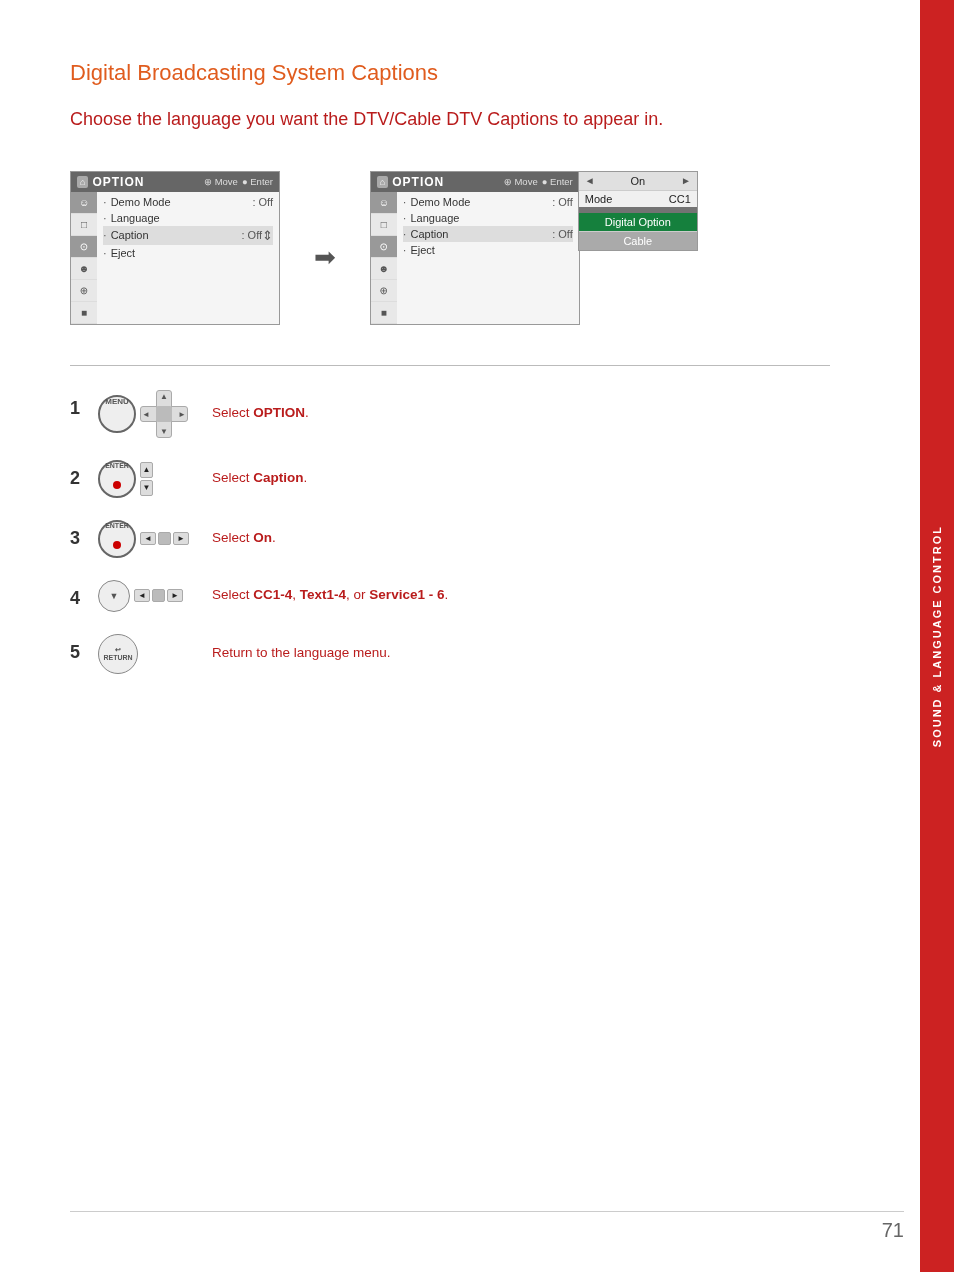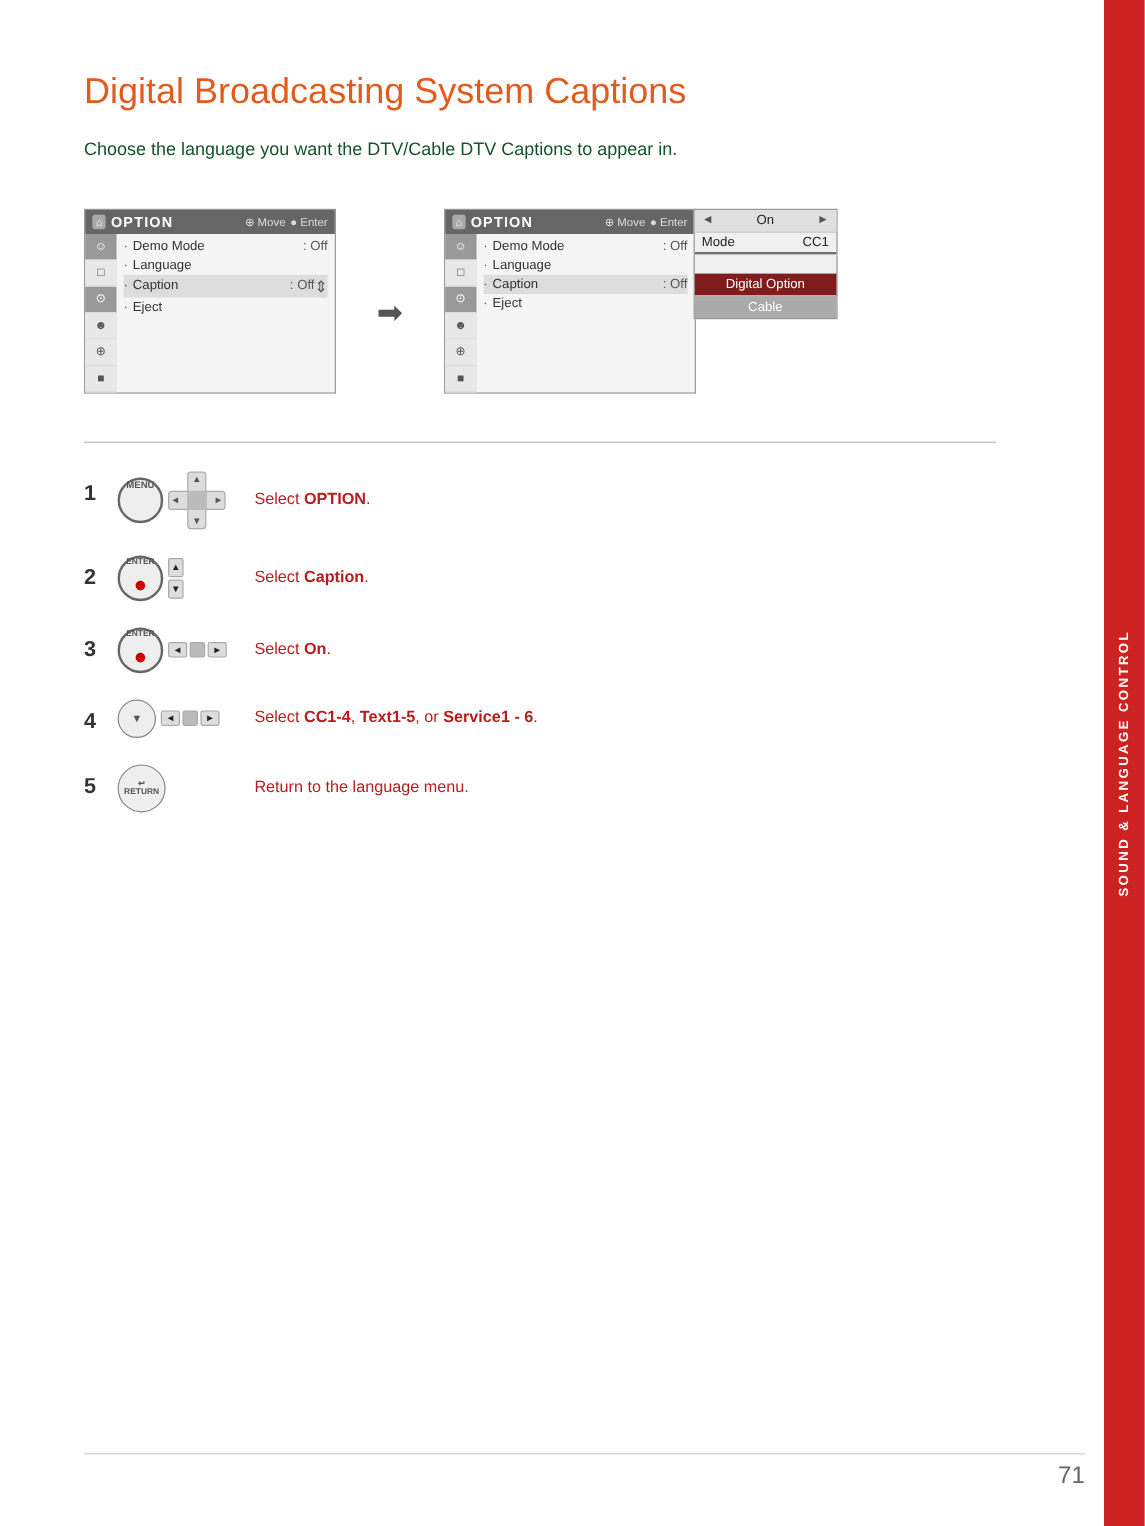--- a/index.html
+++ b/index.html
@@ -13,29 +13,29 @@
       position: relative;
     }
 
     .page-content {
       padding: 60px 70px 60px 70px;
       max-width: 900px;
     }
 
     .page-title {
       color: #e05c1e;
-      font-size: 30px;
+      font-size: 22px;
       font-weight: normal;
       margin-bottom: 18px;
     }
 
     .description p {
-      font-size: 15px;
+      font-size: 18px;
       line-height: 1.7;
-      color: #14532d;
+      color: #b91c1c;
     }
 
     .description p strong {
       font-weight: bold;
     }
 
     
     .diagrams-row {
       display: flex;
       align-items: center;
@@ -175,37 +175,36 @@
       flex: 1;
       text-align: center;
       font-size: 11px;
     }
 
     .sub-panel-row2 {
       display: flex;
       align-items: center;
       justify-content: space-between;
       padding: 2px 6px;
-      border-bottom: 2px solid #737373;
+      border-bottom: 6px solid #737373;
       font-size: 11px;
     }
 
     .sub-panel-btn {
       background: #888;
       color: #fff;
       text-align: center;
       padding: 3px 6px;
       font-size: 11px;
       border-bottom: 1px solid #ccc;
       cursor: pointer;
     }
 
     .sub-panel-btn.active {
-      background: #7f1d1d;
-      margin-top: 16px;
+      background: #15803d;
     }
 
     .sub-panel-btn-close {
       background: #aaa;
       color: #fff;
       text-align: center;
       padding: 3px 6px;
       font-size: 11px;
     }
 
@@ -561,21 +560,21 @@
           <div style="width:32px;height:32px;border-radius:50%;border:1.5px solid #888;background:#eee;display:flex;align-items:center;justify-content:center;">
             <span style="font-size:9px;color:#555;">▼</span>
           </div>
         </div>
         <div style="display:flex;align-items:center;gap:2px;">
           <div style="width:16px;height:13px;background:#ddd;border:1px solid #aaa;border-radius:2px;display:flex;align-items:center;justify-content:center;font-size:8px;">◄</div>
           <div style="width:13px;height:13px;background:#bbb;border:1px solid #aaa;border-radius:2px;"></div>
           <div style="width:16px;height:13px;background:#ddd;border:1px solid #aaa;border-radius:2px;display:flex;align-items:center;justify-content:center;font-size:8px;">►</div>
         </div>
       </div>
-      <div class="step-text">Select <strong>CC1-4</strong>, <strong>Text1-5</strong>, or <strong>Service1 - 6</strong>.</div>
+      <div class="step-text">Select <strong>CC1-4</strong>, <strong>Text1-4</strong>, or <strong>Service1 - 6</strong>.</div>
     </div>
 
     <div class="step-row">
       <span class="step-number">5</span>
       <div class="step-buttons">
         <div style="width:40px;height:40px;border-radius:50%;border:1.5px solid #888;background:#eee;display:flex;align-items:center;justify-content:center;flex-direction:column;">
           <span style="font-size:7px;font-weight:bold;color:#555;">↩</span>
           <span style="font-size:7px;font-weight:bold;color:#555;">RETURN</span>
         </div>
       </div>

